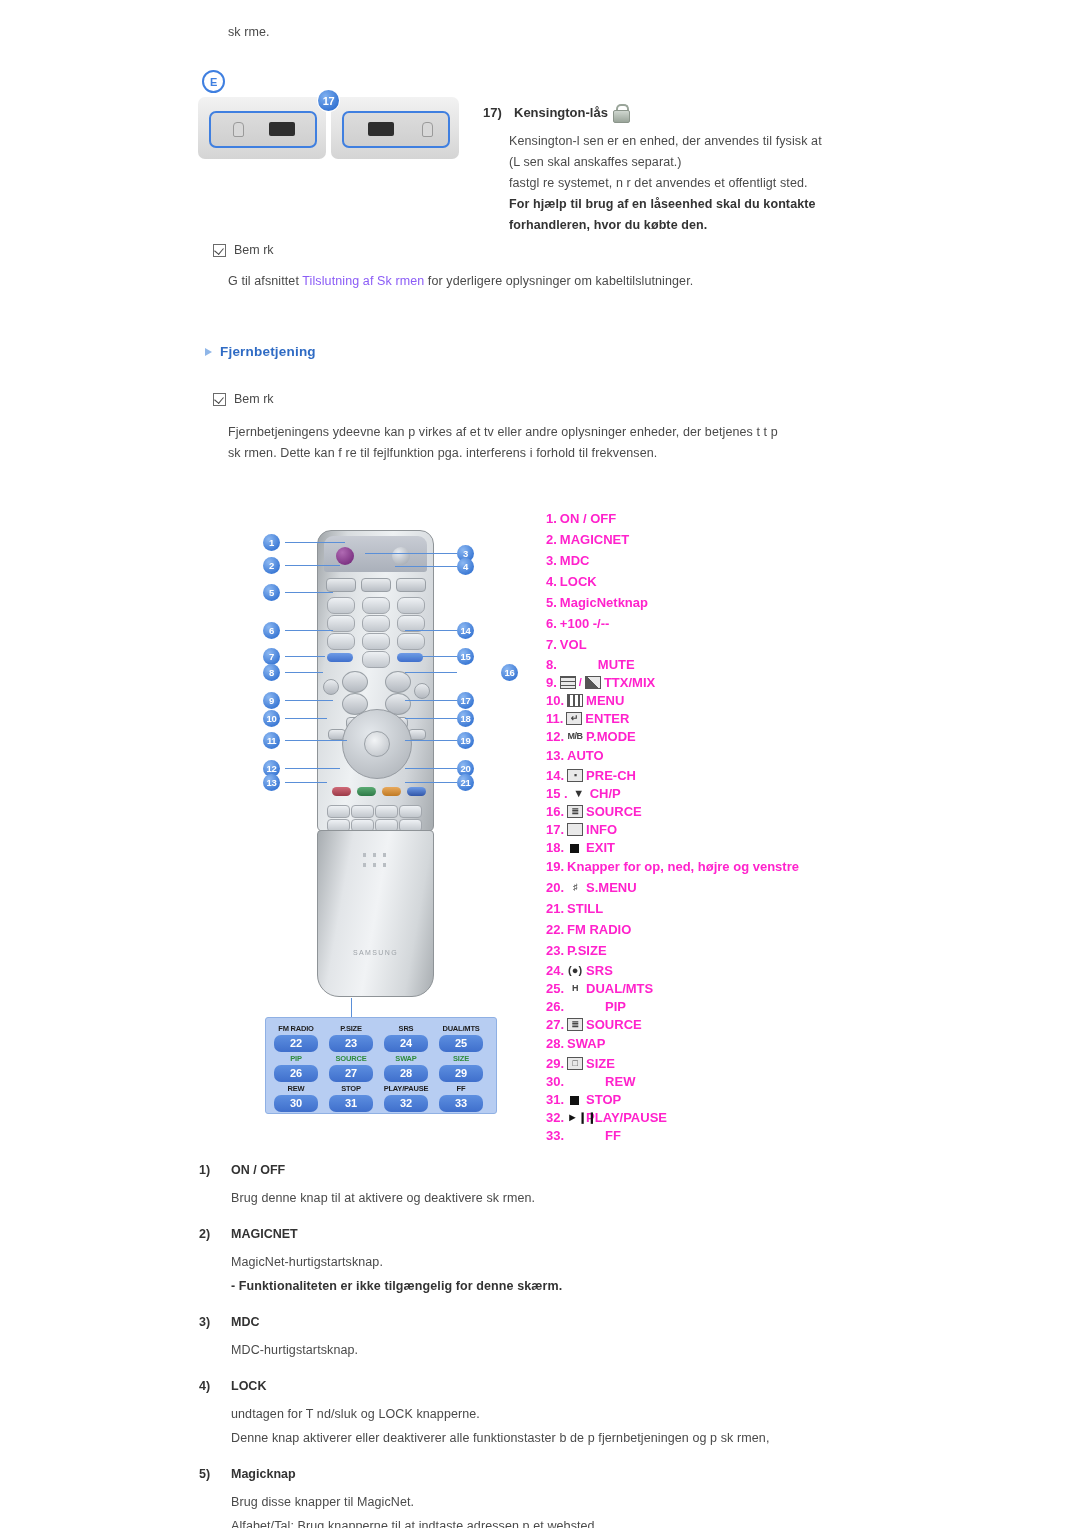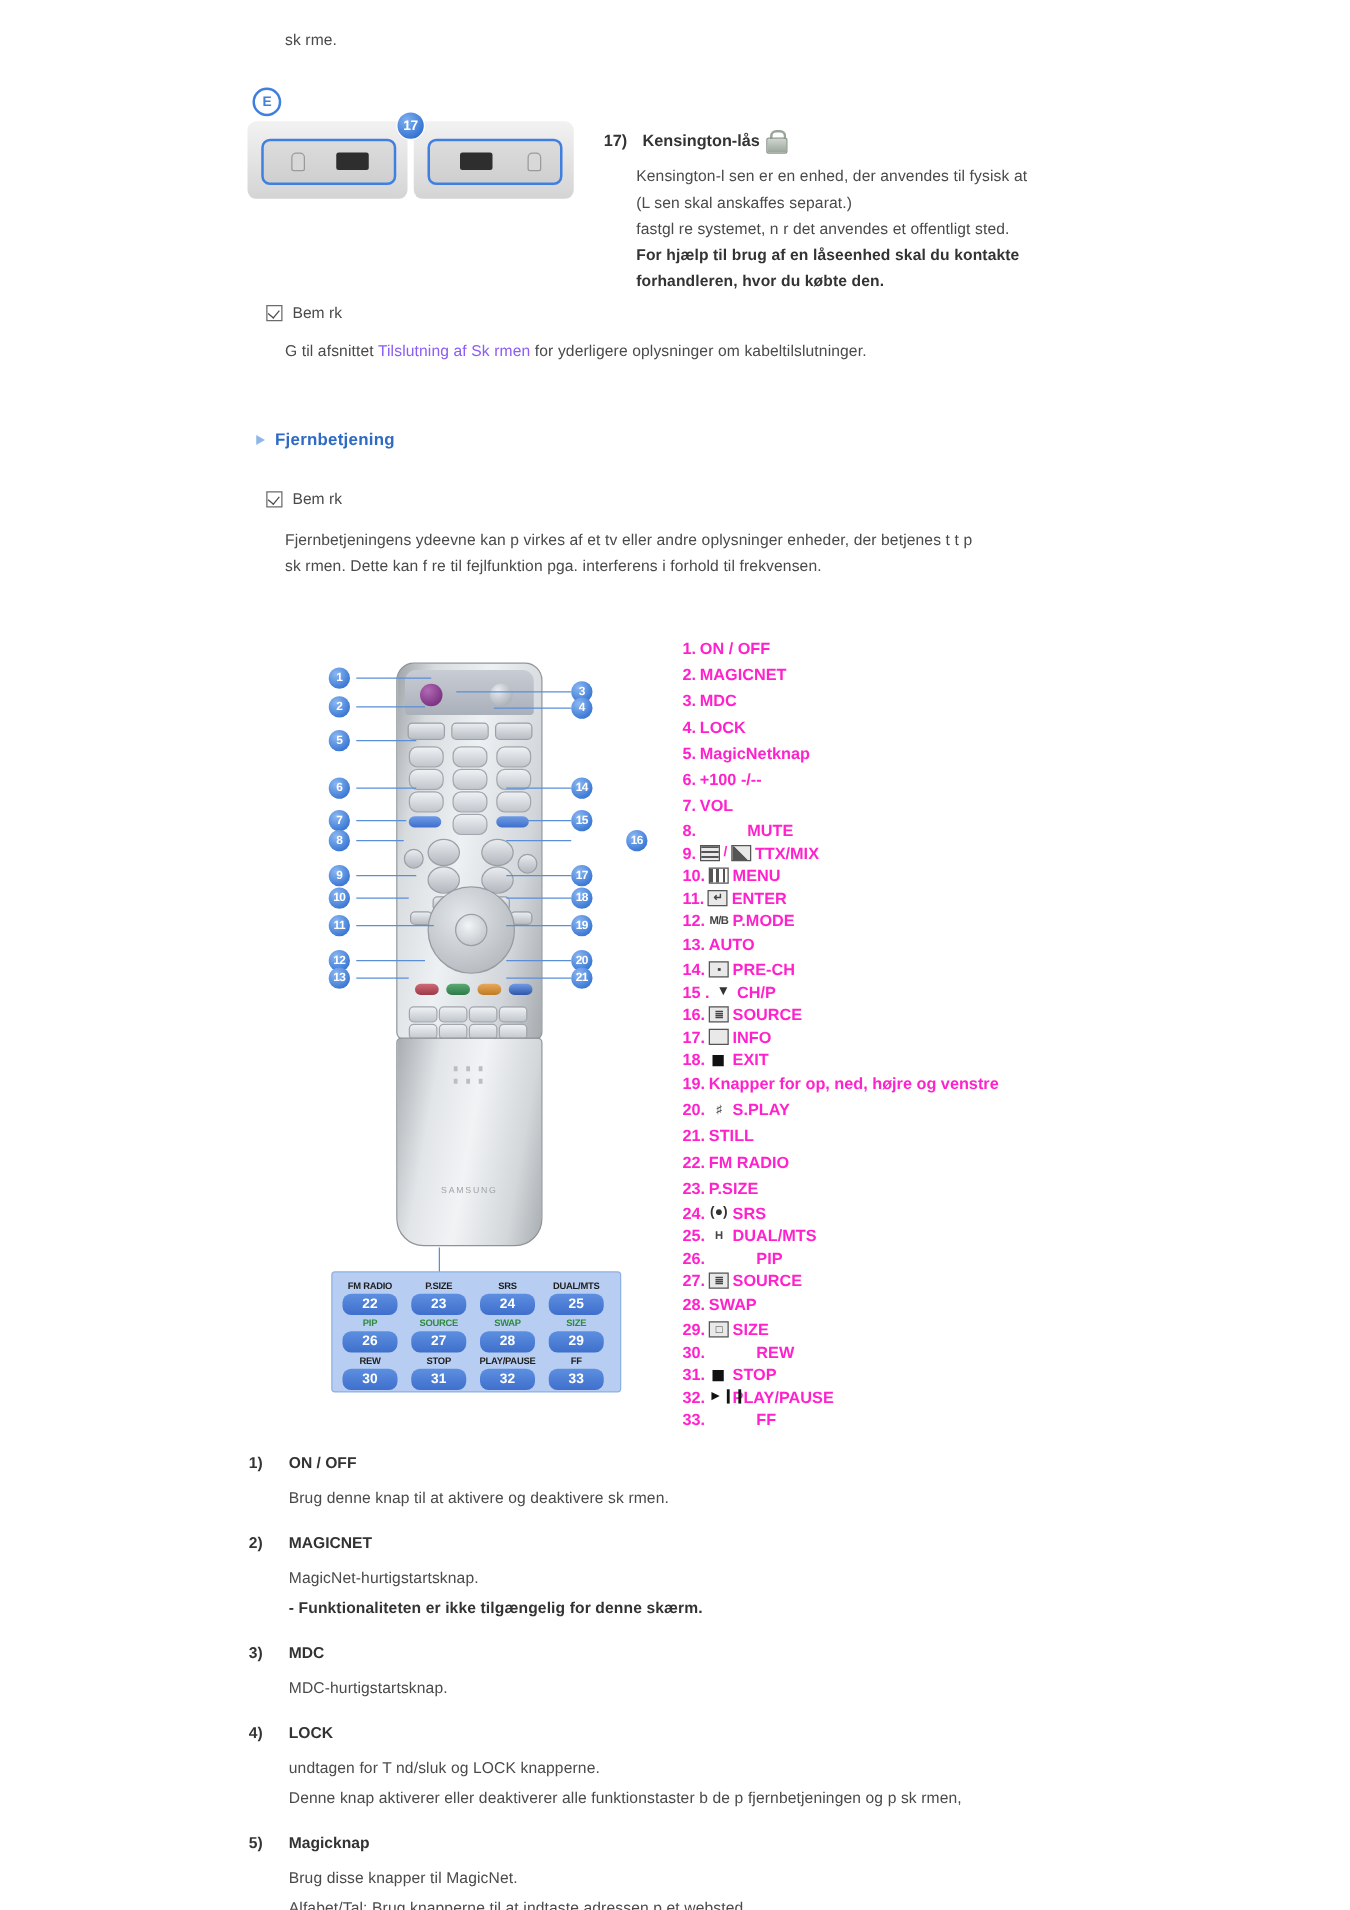--- a/index.html
+++ b/index.html
@@ -803,21 +803,21 @@
       </div>
       <div class="legend-row wide">
         <span class="ln">19.</span>
         <span>Knapper for op, ned, højre og venstre</span>
       </div>
       <div class="legend-row wide">
         <span class="ln">20.</span>
         <span class="glyph">
           <span class="g-text">♯</span>
         </span>
-        <span>S.PLAY</span>
+        <span>S.MENU</span>
       </div>
       <div class="legend-row wide">
         <span class="ln">21.</span>
         <span>STILL</span>
       </div>
       <div class="legend-row wide">
         <span class="ln">22.</span>
         <span>FM RADIO</span>
       </div>
       <div class="legend-row wide">

